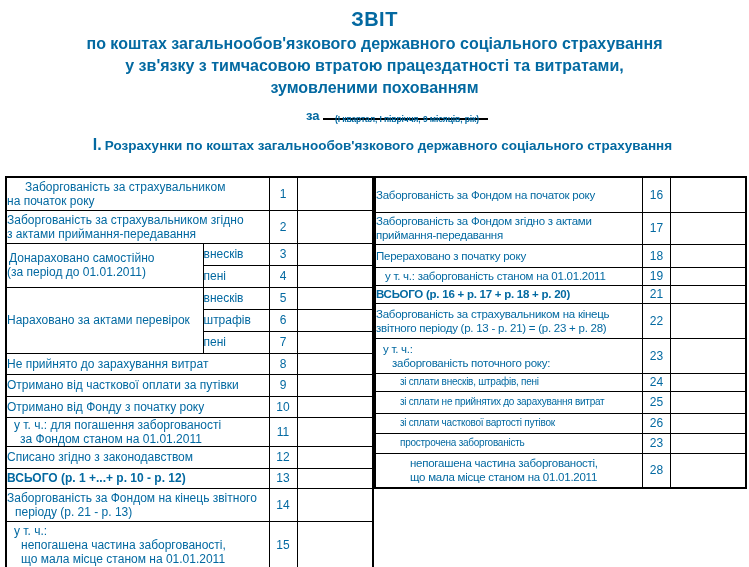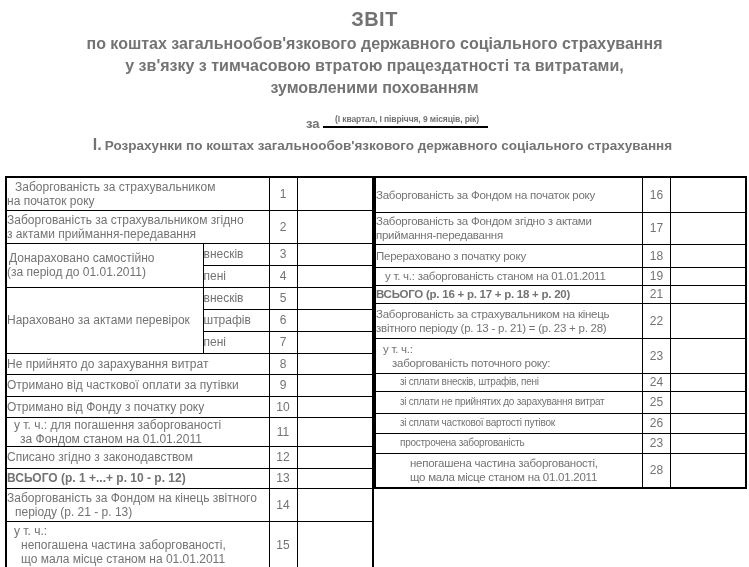--- a/index.html
+++ b/index.html
@@ -2,30 +2,30 @@
 <html><head>
 <meta charset="utf-8">
 <style>
   html, body { margin: 0; padding: 0; background: #ffffff; }
   .page {
     position: relative;
     width: 749px;
     height: 567px;
     background: #ffffff;
     font-family: "Liberation Sans", "DejaVu Sans", sans-serif;
-    color: #737373;
+    color: #0369a1;
     overflow: hidden;
   }
   
   .hdr { position: absolute; left: 0; right: 0; text-align: center; font-weight: bold; }
   .hdr-title    { top: 7px;  font-size: 20px; line-height: 24px; letter-spacing: .5px; }
   .hdr-line2    { top: 33px; font-size: 16px; line-height: 21px; }
   .hdr-line3    { top: 55px; font-size: 16px; line-height: 21px; }
   .hdr-line4    { top: 77px; font-size: 16px; line-height: 21px; }
-  .za-row { position: absolute; left: 306px; top: 112px; font-size: 13px; font-weight: bold; }
+  .za-row { position: absolute; left: 306px; top: 104px; font-size: 13px; font-weight: bold; }
   .za-line {
     display: inline-block; width: 165px; height: 14px;
     border-bottom: 2.5px solid #000; margin-left: 3px; vertical-align: baseline;
   }
   .period-hint {
     position: absolute; left: 322px; top: 114px; width: 170px;
     text-align: center; font-size: 8.5px; font-weight: bold; letter-spacing: -0.1px;
   }
   .section-heading {
     position: absolute; left: 16px; right: 0; top: 136px;
@@ -79,21 +79,21 @@
   <table class="frm" id="left-table">
     <colgroup>
         <col style="width: 197px;">
         <col style="width: 66px;">
         <col style="width: 28px;">
         <col style="width: 76px;">
       </colgroup>
     <tbody>
         <tr style="height: 33px;">
           <td class="lbl" colspan="2">
-            <div class="line" style="padding-left: 8px;">Заборгованість за страхувальником</div>
+            <div class="line" style="padding-left: 18px;">Заборгованість за страхувальником</div>
             <div class="line" style="padding-left: 0px;">на початок року</div>
           </td>
           <td class="num">1</td>
           <td class="val"></td>
         </tr>
         <tr style="height: 33px;">
           <td class="lbl" colspan="2">
             <div class="line" style="padding-left: 0px;">Заборгованість за страхувальником згідно</div>
             <div class="line" style="padding-left: 0px;">з актами приймання-передавання</div>
           </td>

